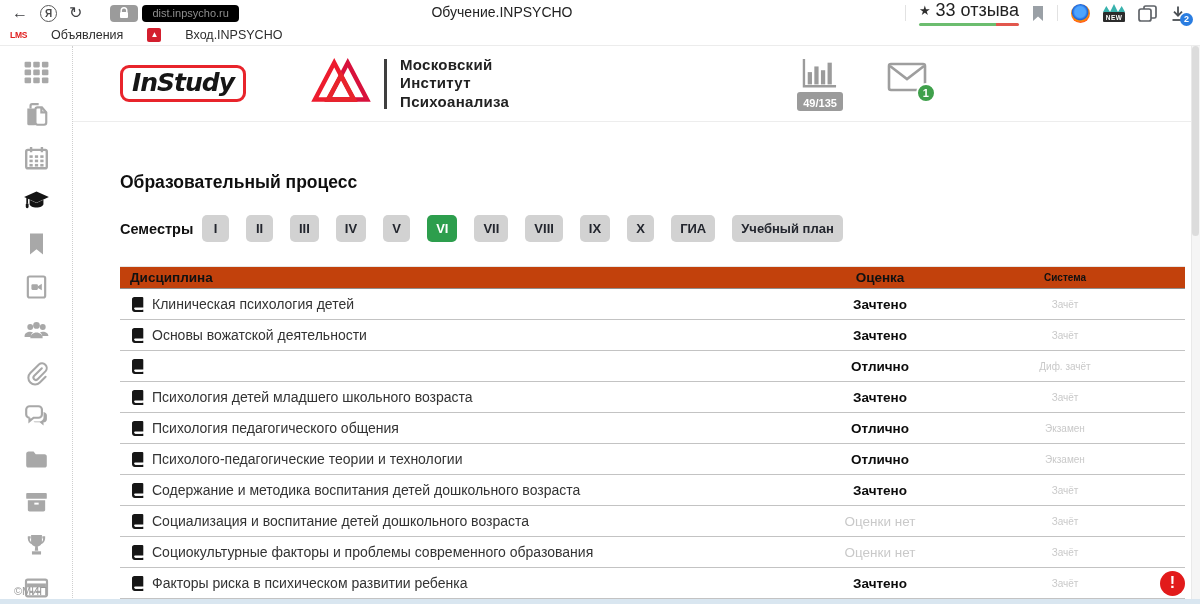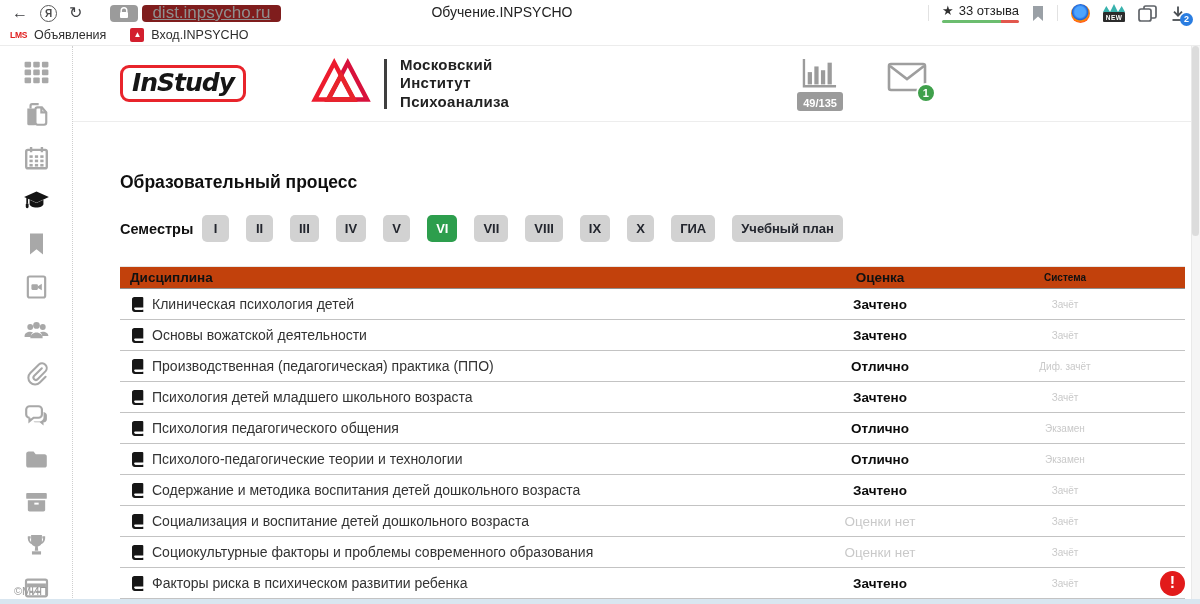--- a/index.html
+++ b/index.html
@@ -5,42 +5,42 @@
   * { box-sizing: border-box; margin: 0; padding: 0; }
   html,body { width:1200px; height:604px; overflow:hidden; background:#fff;
     font-family:"Liberation Sans", sans-serif; }
 
   
   .chrome-top{height:24px;display:flex;align-items:center;gap:12px;padding:2px 8px 0 12px;position:relative;background:#fff;}
   .nav-ico{font-size:16px;color:#3f4043;cursor:pointer;line-height:1;}
   .ya-circle{width:17px;height:17px;border:1.6px solid #5a5a5a;border-radius:50%;display:flex;align-items:center;justify-content:center;font-size:10px;font-weight:700;color:#4a4a4a;cursor:pointer;}
   .addr{display:flex;align-items:center;gap:4px;margin-left:16px;}
   .lock-chip{width:28px;height:17px;background:#9b9b9b;border-radius:4px;display:flex;align-items:center;justify-content:center;cursor:pointer;}
-  .url-chip{height:17px;background:#7f1d1d;border-radius:4px;padding:0 10px;display:flex;align-items:center;font-size:17px;color:#8f8f8f;cursor:pointer;text-decoration:underline;}
+  .url-chip{height:17px;background:#000000;border-radius:4px;padding:0 10px;display:flex;align-items:center;font-size:11px;color:#8f8f8f;cursor:pointer;}
   .tab-title{position:absolute;left:292px;width:420px;text-align:center;font-size:14px;color:#222;top:4px;}
   .chrome-right{margin-left:auto;display:flex;align-items:center;gap:13px;padding-right:6px;}
   .vdiv{width:1px;height:16px;background:#e2e2e2;}
   .rating{position:relative;display:flex;align-items:center;gap:5px;padding-bottom:5px;cursor:pointer;}
   .rating .star{font-size:13px;color:#2f2f2f;}
-  .rating .txt{font-size:13px;color:#222;}
+  .rating .txt{font-size:18px;color:#222;}
   .rating::after{content:"";position:absolute;left:0;right:0;bottom:0;height:3px;border-radius:2px;
     background:linear-gradient(to right,#6cbd6f 0 77%,#e2574d 77% 100%);}
   .flag-ico{color:#9aa0a6;cursor:pointer;display:flex;}
   .profile-circle{width:19px;height:19px;border-radius:50%;cursor:pointer;
     background:radial-gradient(circle at 48% 42%, #4da4ff 0 36%, #1b63d8 52%, #ff8a00 60%, #ff3d2e 78%, #ffb300 100%);}
   .new-ext{width:22px;cursor:pointer;display:block;}
   .new-top{display:block;height:8px;background:#38b2ad;
     clip-path:polygon(0 100%,15% 25%,32% 100%,50% 0,68% 100%,85% 25%,100% 100%);}
   .new-label{display:block;background:#2b2b2b;color:#fff;font-size:6.5px;font-weight:700;text-align:center;padding:1.5px 0;letter-spacing:.4px;border-radius:1px;}
   .coll-ico{display:flex;cursor:pointer;}
   .dl-wrap{position:relative;display:flex;cursor:pointer;}
   .dl-badge{position:absolute;right:-7px;bottom:-4px;width:13px;height:13px;border-radius:50%;background:#2a7de1;color:#fff;font-size:9px;font-weight:700;display:flex;align-items:center;justify-content:center;}
 
   .bookmarks-bar{height:22px;display:flex;align-items:center;gap:8px;padding-left:10px;font-size:12.5px;color:#2d2d2d;border-bottom:1px solid #ececec;background:#fff;}
-  .bm{display:flex;align-items:center;gap:7px;margin-right:16px;cursor:pointer;}
+  .bm{display:flex;align-items:center;gap:24px;margin-right:16px;cursor:pointer;}
   .lms-ico{color:#e02020;font-weight:800;font-size:8.5px;letter-spacing:-.3px;}
   .mip-sq{width:14px;height:14px;background:#d31f2e;border-radius:2px;display:flex;align-items:center;justify-content:center;color:#fff;font-size:8px;line-height:1;}
 
   
   .page{display:flex;height:558px;position:relative;background:#fff;}
   .sidebar{width:73px;border-right:1px dotted #cfcfcf;display:flex;flex-direction:column;align-items:center;padding-top:13px;gap:17px;flex-shrink:0;}
   .side-item{width:27px;height:26px;color:#a8a8a8;display:flex;align-items:center;justify-content:center;cursor:pointer;}
   .side-item.active{color:#141414;}
   .side-item svg{width:100%;height:100%;}
   .copyright{position:absolute;left:14px;bottom:7px;font-size:11px;color:#9a9a9a;}
@@ -363,21 +363,20 @@
   </div>
 
   <div class="trow">
     <div class="cell-name">
       <span class="book-icon">
         <svg width="14" height="15" viewBox="0 0 16 17">
                     <path fill="#161616" d="M5 0h9a1.2 1.2 0 0 1 1.2 1.2V12H6.2c-.9 0-1.5.5-1.5 1.2s.6 1.2 1.5 1.2h9V17H5.5C3.6 17 2.3 15.8 2.3 14V2.6C2.3 1.1 3.4 0 5 0z"></path>
                     <rect x="6" y="13.9" width="8" height="0.9" fill="#fff"></rect>
                   </svg>
       </span>
-      <span class="txt">Производственная (педагогическая) практика (ППО)</span>
     </div>
     <div class="cell-grade">Отлично</div>
     <div class="cell-system">Диф. зачёт</div>
     <div class="cell-alert">
       <span class="alert-badge" style="visibility: hidden;">!</span>
     </div>
   </div>
 
   <div class="trow">
     <div class="cell-name">

